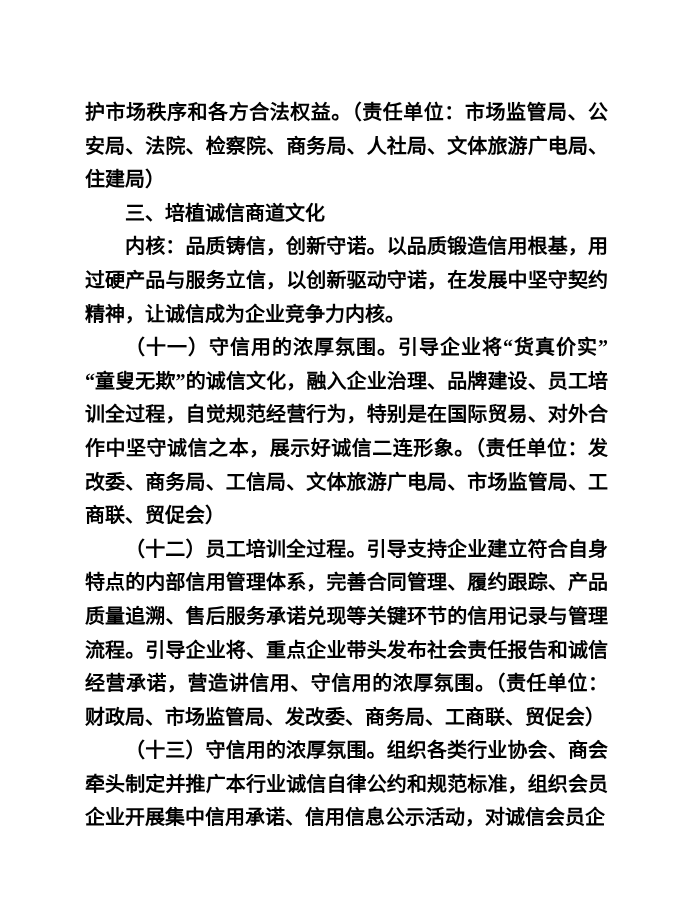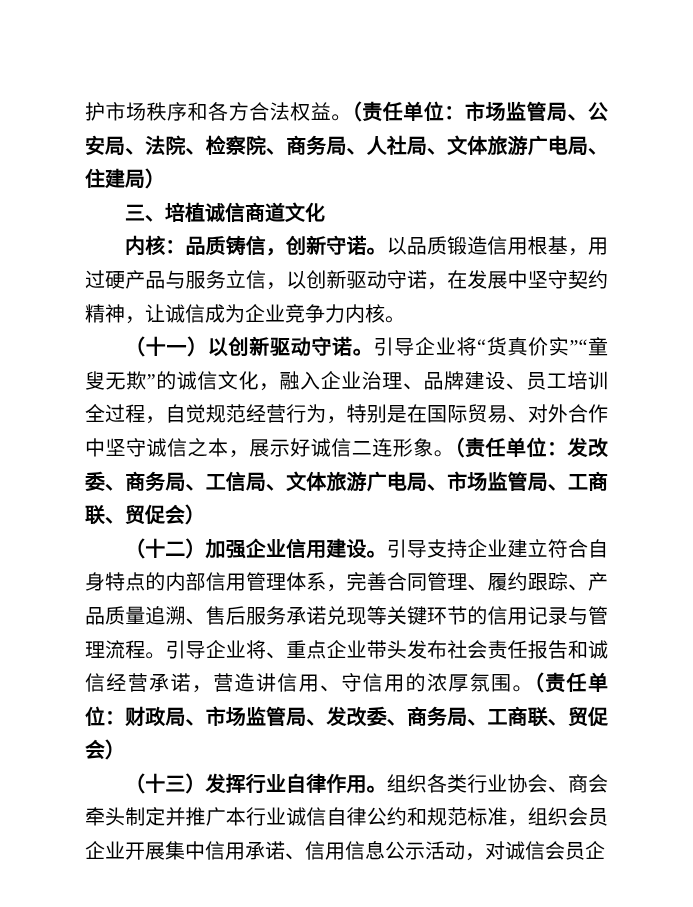--- a/index.html
+++ b/index.html
@@ -29,38 +29,38 @@
     text-align: justify;
     text-justify: inter-ideograph;
     word-break: break-all;
   }
   .para.indent {
     text-indent: 40px;
   }
   
   .kai {
     font-family: "Liberation Serif", "DejaVu Serif", serif;
-    font-weight: 400;
+    font-weight: 700;
   }
   
   .kai-bold {
     font-family: Liberation Serif, serif;
     font-weight: 700;
   }
   
   .hei-bold {
     font-family: "Liberation Sans", "DejaVu Sans", sans-serif;
     font-weight: 700;
   }
 </style>
 </head>
 <body>
 
 <div class="page">
   <div class="doc-body">
       <p class="para"><span class="kai">护市场秩序和各方合法权益。</span><span class="hei-bold">（责任单位：市场监管局、公安局、法院、检察院、商务局、人社局、文体旅游广电局、住建局）</span></p>
       <p class="para indent"><span class="hei-bold">三、培植诚信商道文化</span></p>
       <p class="para indent"><span class="kai-bold">内核：品质铸信，创新守诺。</span><span class="kai">以品质锻造信用根基，用过硬产品与服务立信，以创新驱动守诺，在发展中坚守契约精神，让诚信成为企业竞争力内核。</span></p>
-      <p class="para indent"><span class="kai-bold">（十一）以创新驱动守诺。</span><span class="kai">引导企业将“货真价实”“童叟无欺”的诚信文化，融入企业治理、品牌建设、员工培训全过程，自觉规范经营行为，特别是在国际贸易、对外合作中坚守诚信之本，展示好诚信二连形象。</span><span class="hei-bold">（责任单位：发改委、商务局、工信局、文体旅游广电局、市场监管局、工商联、贸促会）</span></p>
-      <p class="para indent"><span class="kai-bold">（十二）加强企业信用建设。</span><span class="kai">引导支持企业建立符合自身特点的内部信用管理体系，完善合同管理、履约跟踪、产品质量追溯、售后服务承诺兑现等关键环节的信用记录与管理流程。引导企业将、重点企业带头发布社会责任报告和诚信经营承诺，营造讲信用、守信用的浓厚氛围。</span><span class="hei-bold">（责任单位：财政局、市场监管局、发改委、商务局、工商联、贸促会）</span></p>
-      <p class="para indent"><span class="kai-bold">（十三）发挥行业自律作用。</span><span class="kai">组织各类行业协会、商会牵头制定并推广本行业诚信自律公约和规范标准，组织会员企业开展集中信用承诺、信用信息公示活动，对诚信会员企</span></p>
+      <p class="para indent"><span class="kai-bold">（十一）守信用的浓厚氛围。</span><span class="kai">引导企业将“货真价实”“童叟无欺”的诚信文化，融入企业治理、品牌建设、员工培训全过程，自觉规范经营行为，特别是在国际贸易、对外合作中坚守诚信之本，展示好诚信二连形象。</span><span class="hei-bold">（责任单位：发改委、商务局、工信局、文体旅游广电局、市场监管局、工商联、贸促会）</span></p>
+      <p class="para indent"><span class="kai-bold">（十二）员工培训全过程。</span><span class="kai">引导支持企业建立符合自身特点的内部信用管理体系，完善合同管理、履约跟踪、产品质量追溯、售后服务承诺兑现等关键环节的信用记录与管理流程。引导企业将、重点企业带头发布社会责任报告和诚信经营承诺，营造讲信用、守信用的浓厚氛围。</span><span class="hei-bold">（责任单位：财政局、市场监管局、发改委、商务局、工商联、贸促会）</span></p>
+      <p class="para indent"><span class="kai-bold">（十三）守信用的浓厚氛围。</span><span class="kai">组织各类行业协会、商会牵头制定并推广本行业诚信自律公约和规范标准，组织会员企业开展集中信用承诺、信用信息公示活动，对诚信会员企</span></p>
     </div>
 </div>
 
 </body></html>

